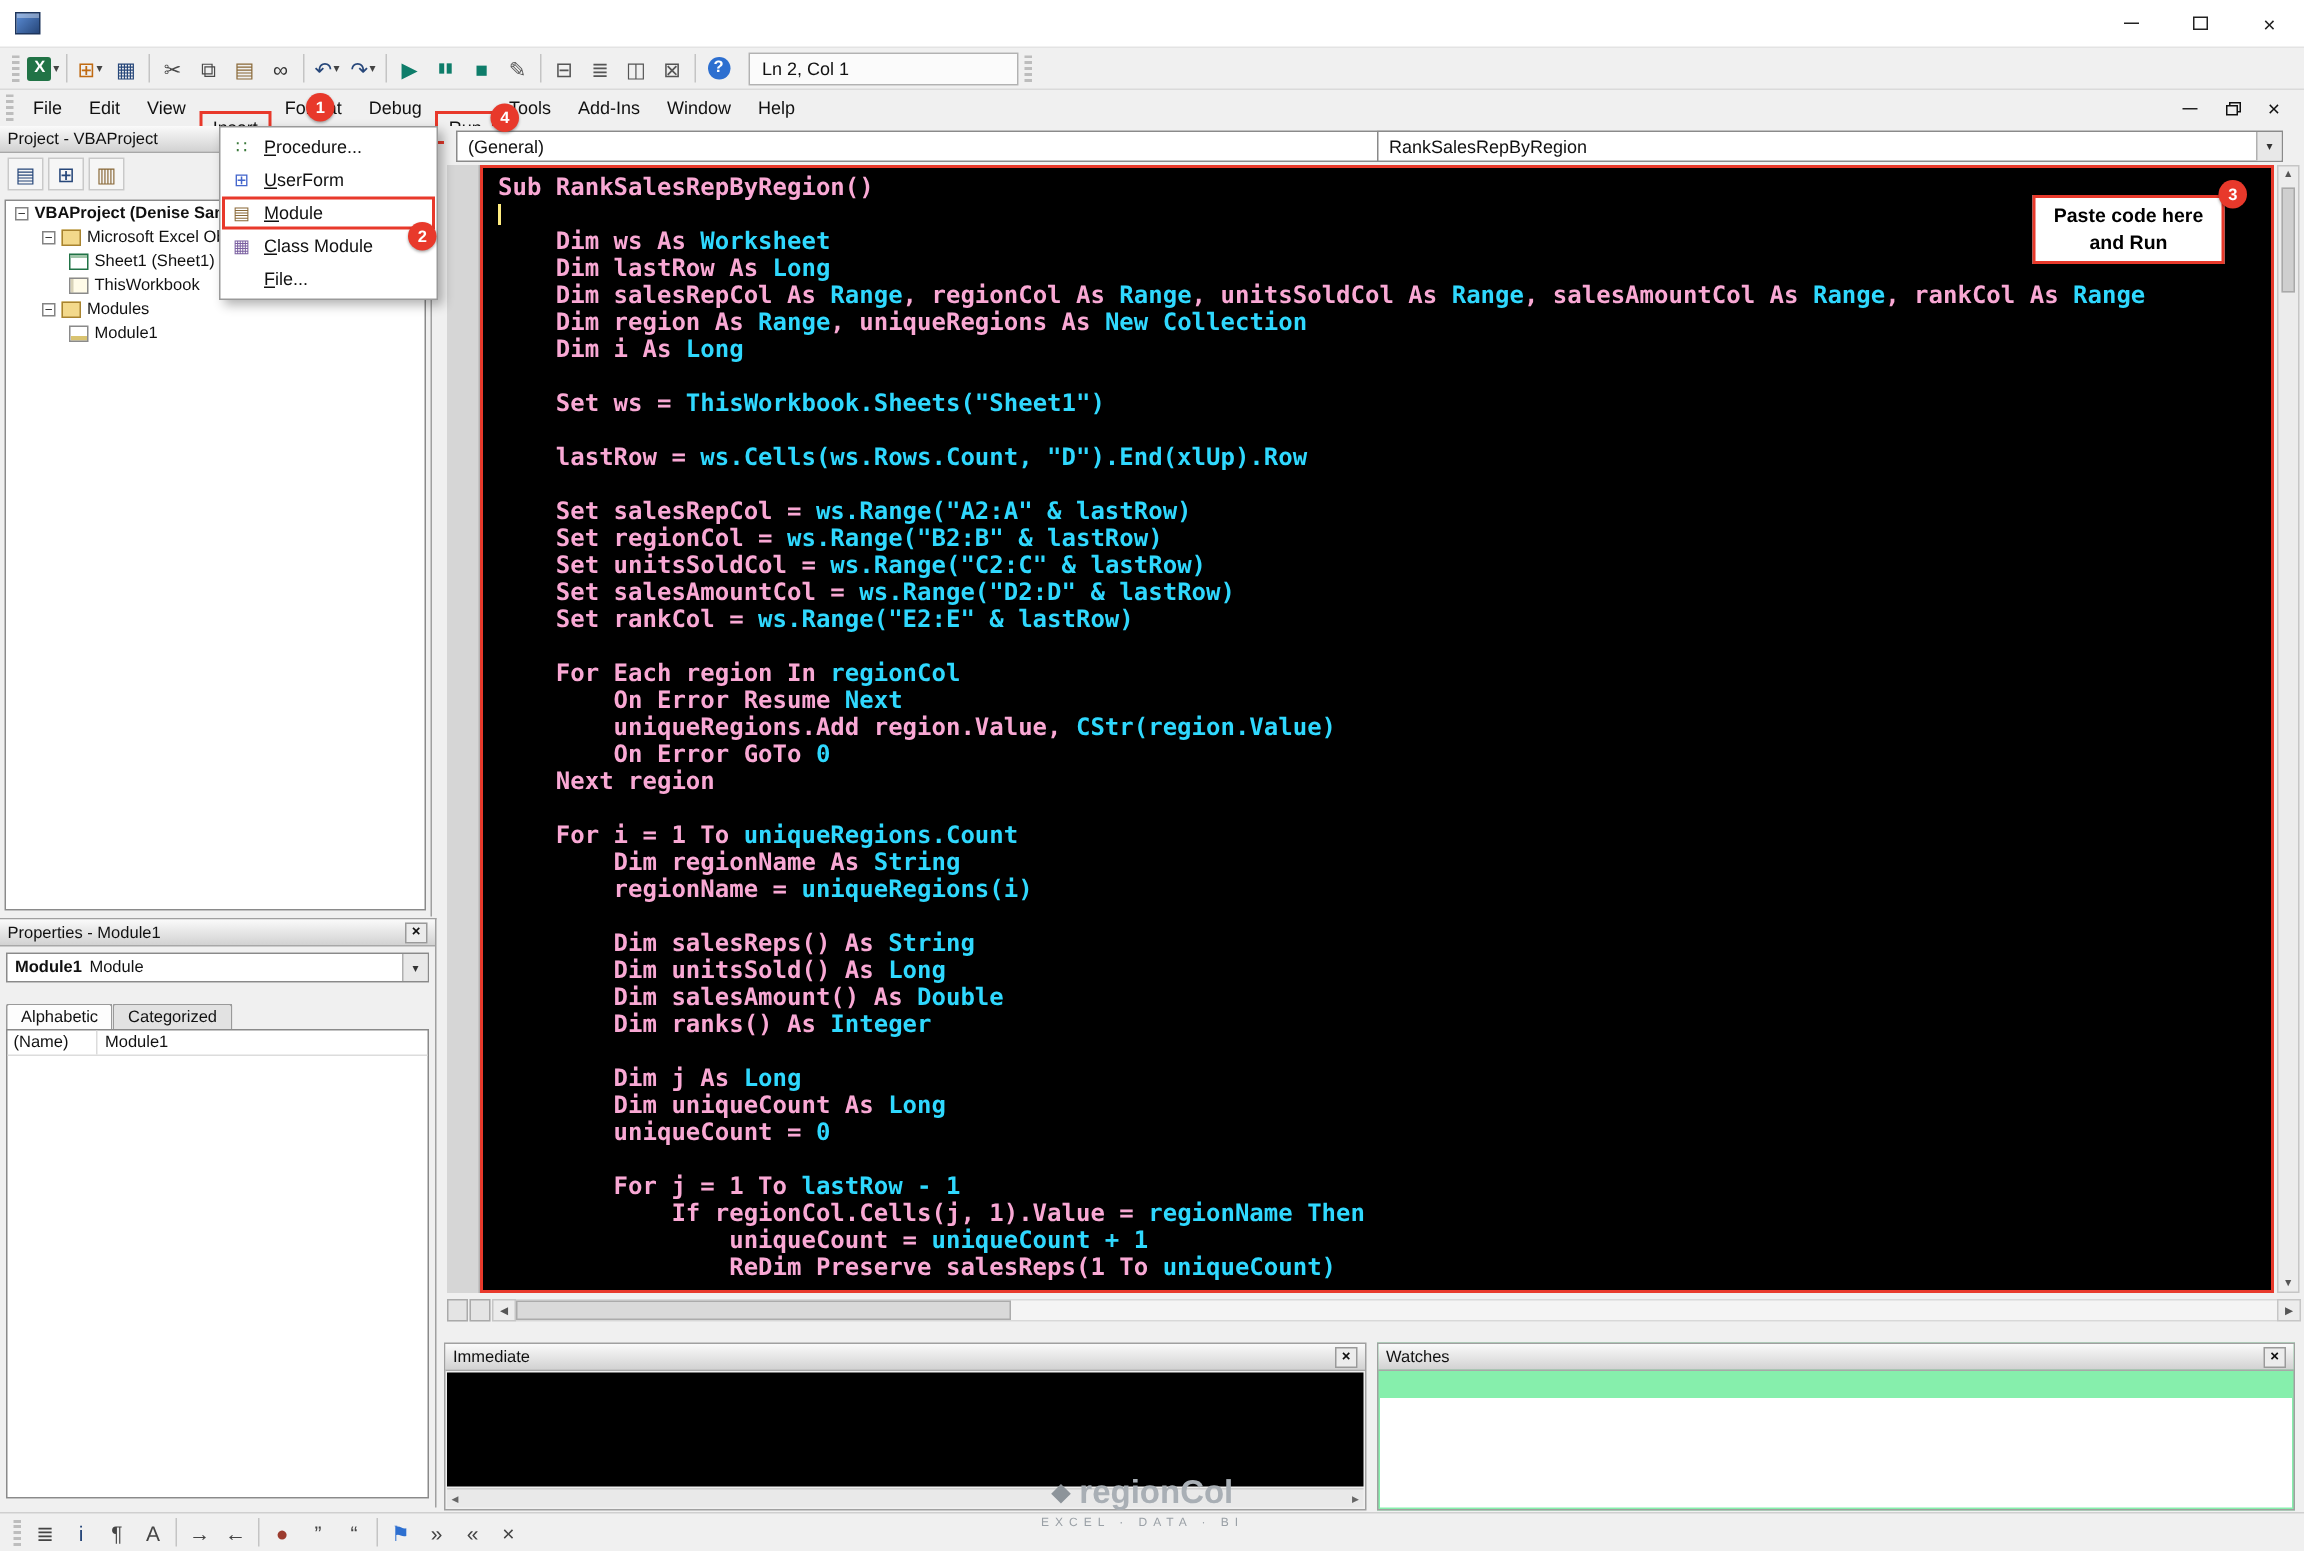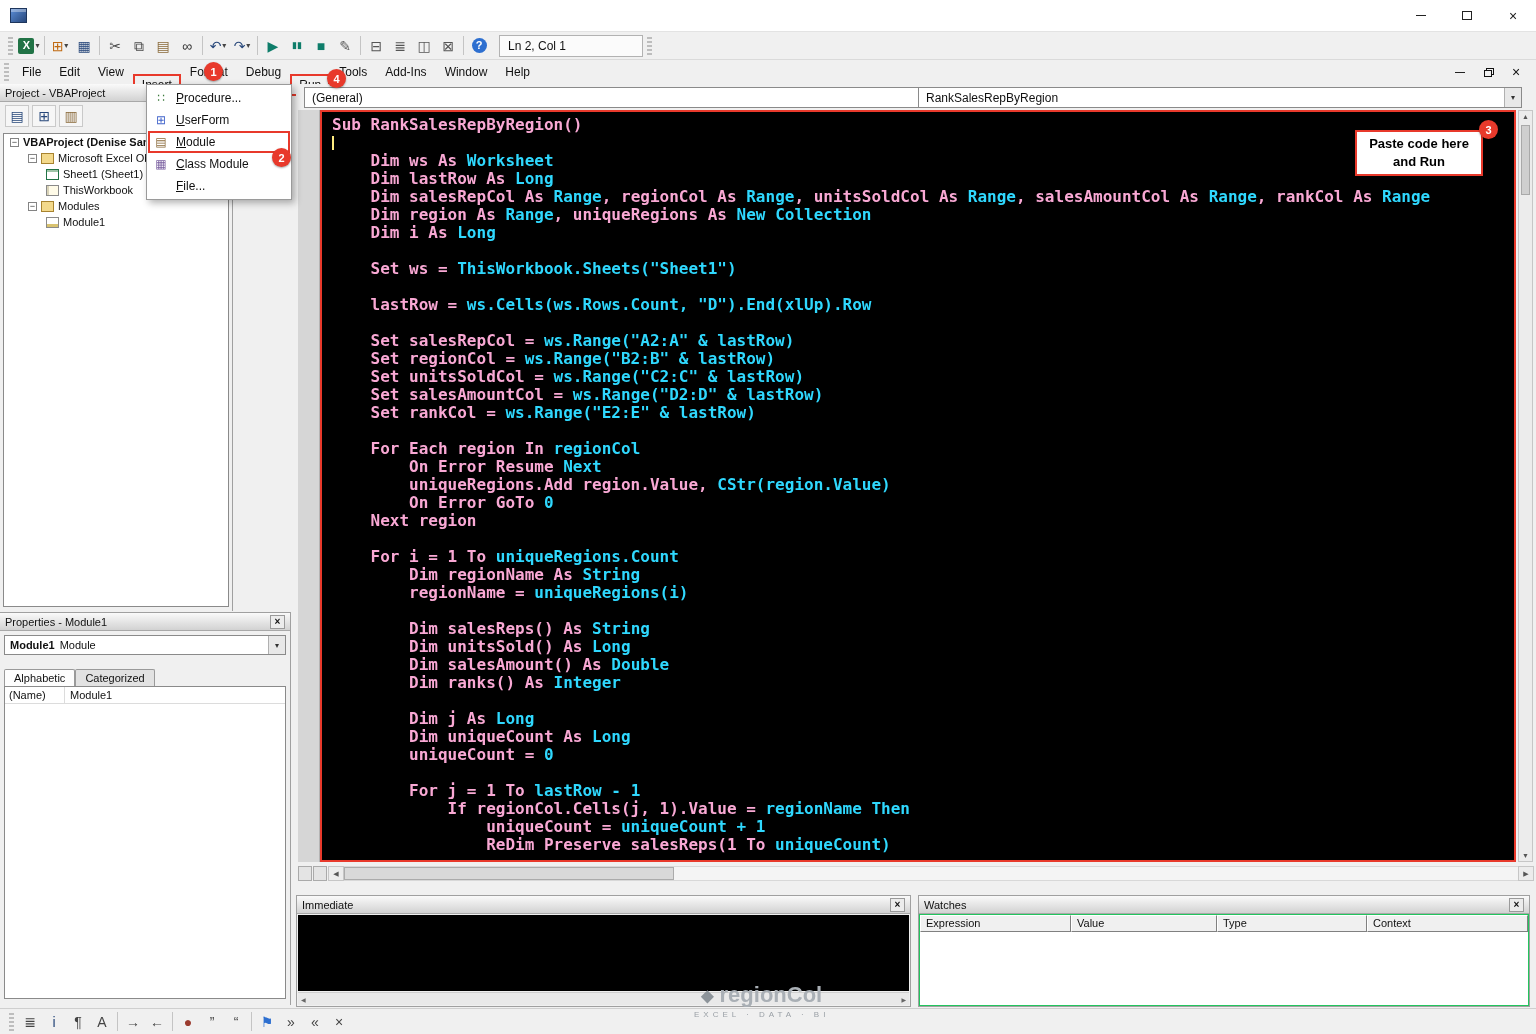--- a/index.html
+++ b/index.html
@@ -19,41 +19,41 @@
   
   .std-toolbar { position:absolute; left:0; top:32px; width:1536px; height:28px; background:#f0f0f0; border-bottom:1px solid #dadada; display:flex; align-items:center; padding-left:4px; }
   .tb-grip { width:5px; height:18px; margin:0 4px; background:repeating-linear-gradient(to bottom,#bdbdbd 0 2px,transparent 2px 4px); flex:none; }
   .tb-icons { display:flex; align-items:center; }
   .tb-btn { min-width:24px; height:22px; display:flex; align-items:center; justify-content:center; gap:1px; flex:none; }
   .tb-glyph { font-size:14px; line-height:1; }
   .tb-glyph.tile { width:16px; height:16px; display:flex; align-items:center; justify-content:center; font-size:11px; font-weight:bold; border-radius:2px; }
   .tb-glyph.round { width:15px; height:15px; display:flex; align-items:center; justify-content:center; font-size:11px; font-weight:bold; border-radius:50%; }
   .tb-caret { font-size:8px; color:#444; }
   .tb-sep { width:1px; height:19px; background:#c4c4c4; margin:0 3px; flex:none; }
-  .lncol-box { margin-left:8px; width:144px; height:22px; border:1px solid #b2b2b2; background:#fbfbfb; display:flex; align-items:center; padding-left:8px; font-size:12px; color:#111; flex:none; }
+  .lncol-box { margin-left:8px; width:180px; height:22px; border:1px solid #b2b2b2; background:#fbfbfb; display:flex; align-items:center; padding-left:8px; font-size:12px; color:#111; flex:none; }
 
   
   .menubar { position:absolute; left:0; top:60px; width:1536px; height:24px; background:#f0f0f0; display:flex; align-items:center; }
   .menubar-items { display:flex; align-items:center; font-size:12px; color:#111; }
   .menu-item { padding:4px 9px; white-space:nowrap; }
   .menu-item.red-box { outline:2px solid #e8392b; outline-offset:-2px;margin-top:25px; }
   .mdi-controls { position:absolute; right:8px; top:2px; display:flex; gap:4px; align-items:center; height:20px; }
   .mdi-btn { width:24px; height:18px; display:flex; align-items:center; justify-content:center; color:#111; }
   .g-restore { width:8px; height:7px; border:1px solid #111; box-shadow:2px -2px 0 -1px #f0f0f0, 2px -2px 0 0 #111; margin-top:2px; }
 
   
   .insert-menu { position:absolute; left:146px; top:84px; width:146px; background:#ffffff; border:1px solid #9a9a9a; box-shadow:3px 3px 7px rgba(0,0,0,.3); z-index:60; padding:2px 1px; }
   .imenu-item { height:22px; display:flex; align-items:center; font-size:12px; color:#111; padding:0 6px 0 4px; background:#fff; }
   .imenu-item.red-box-item { outline:2px solid #e8392b; outline-offset:-2px; }
   .imenu-icon { width:18px; height:15px; margin-right:6px; display:flex; align-items:center; justify-content:center; font-size:12px; flex:none; }
   .imenu-label { display:inline-block; white-space:nowrap; }
   .imenu-label::first-letter { text-decoration:underline; }
 
   
-  .project-panel { position:absolute; left:0; top:84px; width:233px; height:527px; background:#f0f0f0; border-right:1px solid #a0a0a0; }
+  .project-panel { position:absolute; left:0; top:84px; width:288px; height:527px; background:#f0f0f0; border-right:1px solid #a0a0a0; }
   .panel-header { height:18px; background:linear-gradient(#fafafa,#d2d2d2); border-bottom:1px solid #a8a8a8; display:flex; align-items:center; padding:0 5px; font-size:11px; color:#111; }
   .panel-close { margin-left:auto; width:15px; height:14px; border:1px solid #9a9a9a; background:#ececec; display:flex; align-items:center; justify-content:center; font-size:10px; font-weight:bold; color:#111; line-height:1; }
   .pp-toolbar { height:28px; display:flex; align-items:center; padding:3px 5px; gap:3px; }
   .pp-toolbar .tb-btn { border:1px solid #c9c9c9; background:#f6f6f6; width:24px; }
   .pp-tree { position:absolute; left:3px; right:3px; top:49px; bottom:4px; background:#ffffff; border:1px solid #8a8a8a; overflow:hidden; font-size:11px; }
   .tree-row { height:16px; display:flex; align-items:center; white-space:nowrap; }
   .expander { width:9px; height:9px; border:1px solid #848484; background:#fff; font-size:9px; line-height:7px; text-align:center; color:#333; margin-right:4px; flex:none; }
   .tree-icon { width:13px; height:11px; margin-right:4px; flex:none; display:inline-block; }
   .folder-icon { background:#f3d98b; border:1px solid #a8832f; }
   .worksheet-icon { background:#fff; border:1px solid #217346; box-shadow:inset 0 2px 0 #9fc5a8; }
@@ -94,21 +94,21 @@
   .h-arrow { width:16px; background:#ececec; border:1px solid #c6c6c6; display:flex; align-items:center; justify-content:center; font-size:7px; color:#555; flex:none; }
   .h-track { flex:1; background:#f4f4f4; border-top:1px solid #d8d8d8; border-bottom:1px solid #d8d8d8; position:relative; }
   .h-thumb { position:absolute; left:0; top:0; width:330px; height:100%; background:#d9d9d9; border:1px solid #ababab; }
 
   
   .immediate { position:absolute; left:296px; top:895px; width:615px; height:112px; background:#f0f0f0; border:1px solid #a0a0a0; }
   .imm-body { position:absolute; left:1px; right:1px; top:19px; bottom:15px; background:#000; }
   .imm-hscroll { position:absolute; left:1px; right:1px; bottom:1px; height:13px; background:#e9e9e9; border-top:1px solid #cfcfcf; display:flex; justify-content:space-between; align-items:center; font-size:6px; color:#666; padding:0 3px; }
 
   
-  .watches { position:absolute; left:918px; top:895px; width:612px; height:112px; background:#22c55e; border:1px solid #a0a0a0; }
+  .watches { position:absolute; left:918px; top:895px; width:612px; height:112px; background:#86efac; border:1px solid #a0a0a0; }
   .watches-columns { position:absolute; left:1px; right:1px; top:19px; height:17px; display:flex; }
   .wcol { height:100%; padding:1px 5px; font-size:11px; color:#111; background:#f0f0f0; border:1px solid; border-color:#ffffff #808080 #808080 #ffffff; }
   .wcol-0 { width:151px; } .wcol-1 { width:146px; } .wcol-2 { width:150px; } .wcol-3 { flex:1; }
   .watches-body { position:absolute; left:1px; right:1px; top:36px; bottom:1px; background:#fff; }
 
   
   .edit-toolbar { position:absolute; left:0; top:1008px; width:1536px; height:26px; background:#f0f0f0; border-top:1px solid #cfcfcf; display:flex; align-items:center; padding-left:5px; }
 
   
   .badge { position:absolute; width:19px; height:19px; border-radius:50%; background:#e8392b; color:#fff; font-size:11px; font-weight:bold; display:flex; align-items:center; justify-content:center; z-index:70; box-shadow:0 1px 2px rgba(0,0,0,.35); }
@@ -358,26 +358,20 @@
     </div>
   </div>
 
   <div class="watches">
     <div class="panel-header">
       <span>Watches</span>
       <span class="panel-close">
           <span>×</span>
         </span>
     </div>
-    <div class="watches-columns">
-        <div class="wcol wcol-0">Expression</div>
-        <div class="wcol wcol-1">Value</div>
-        <div class="wcol wcol-2">Type</div>
-        <div class="wcol wcol-3">Context</div>
-      </div>
     <div class="watches-body"></div>
   </div>
 
   <div class="edit-toolbar">
     <div class="tb-grip"></div>
     <div class="tb-icons">
         <div class="tb-btn">
           <span class="tb-glyph" style="color: rgb(68, 68, 68);">≣</span>
         </div>
         <div class="tb-btn">

